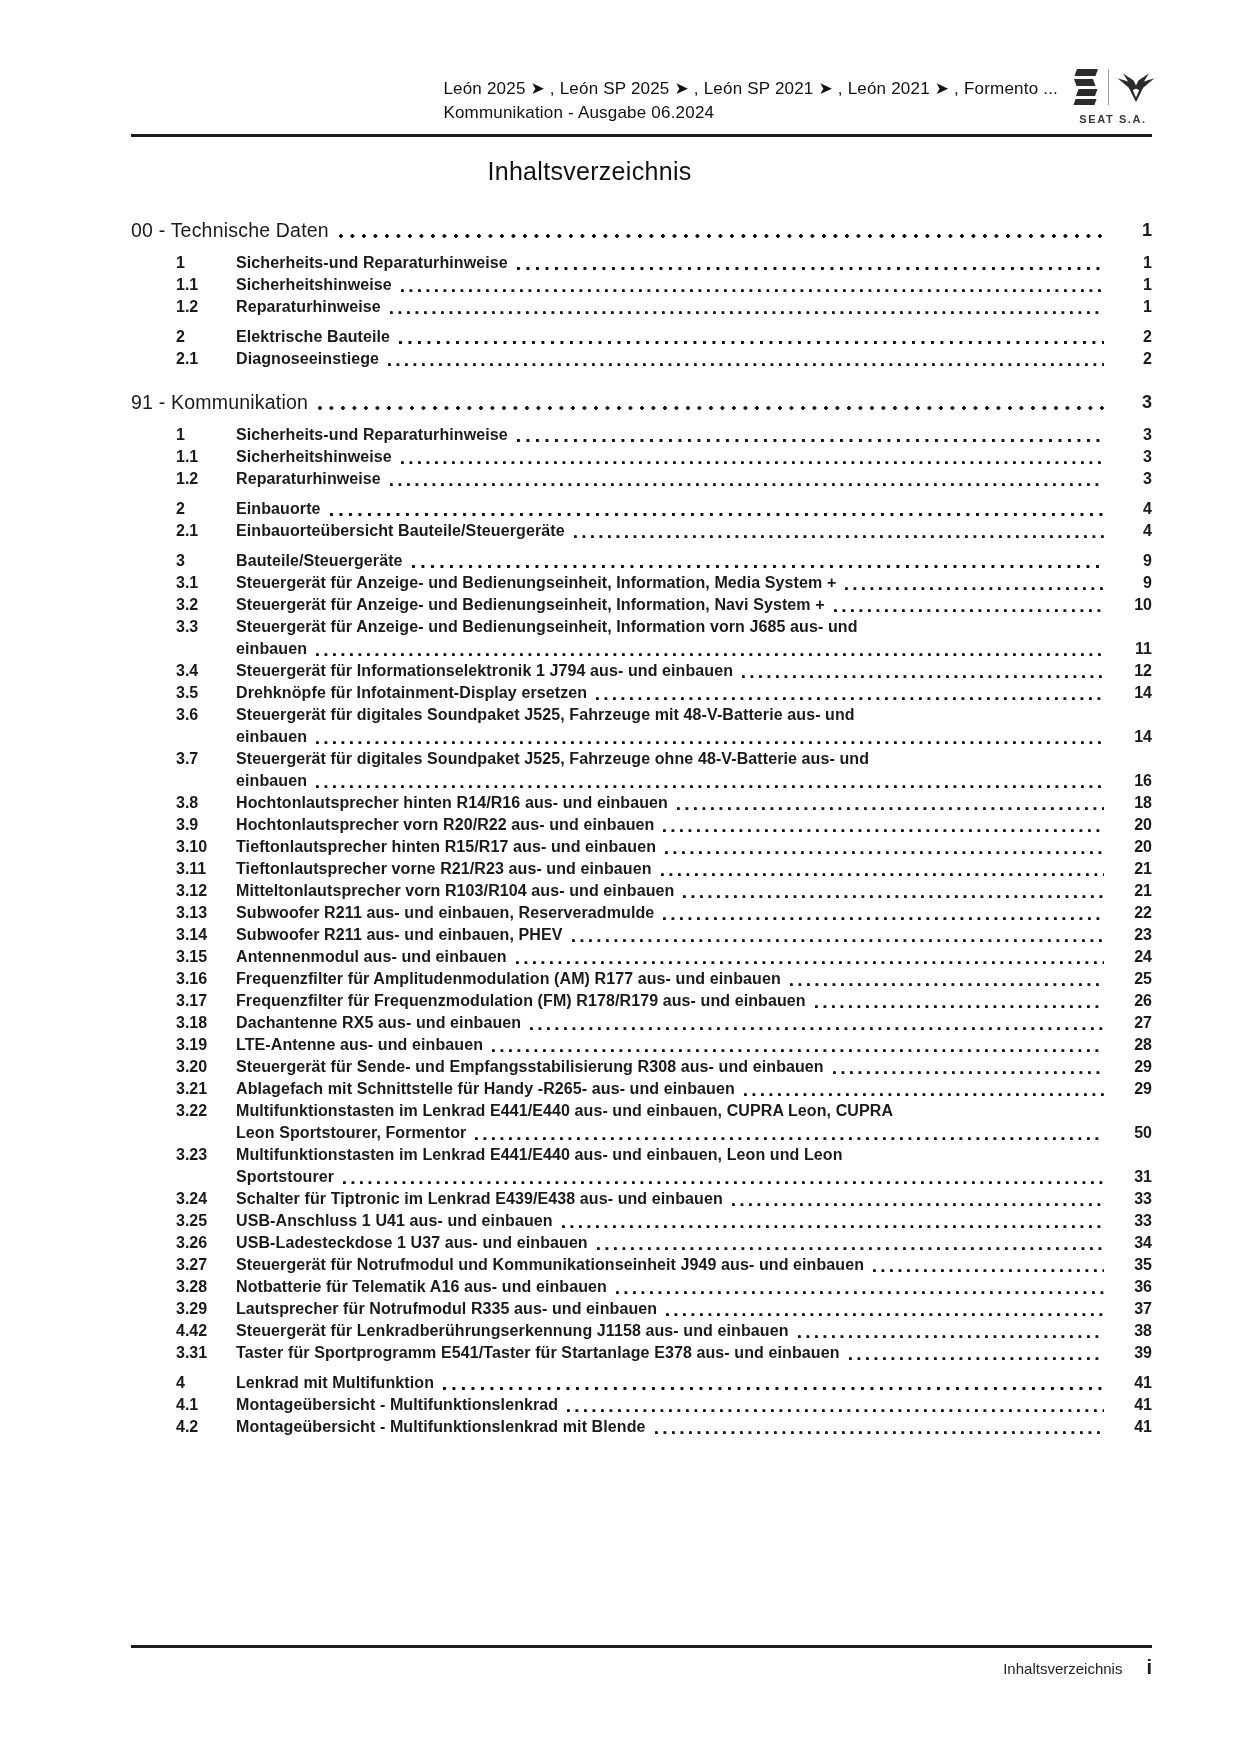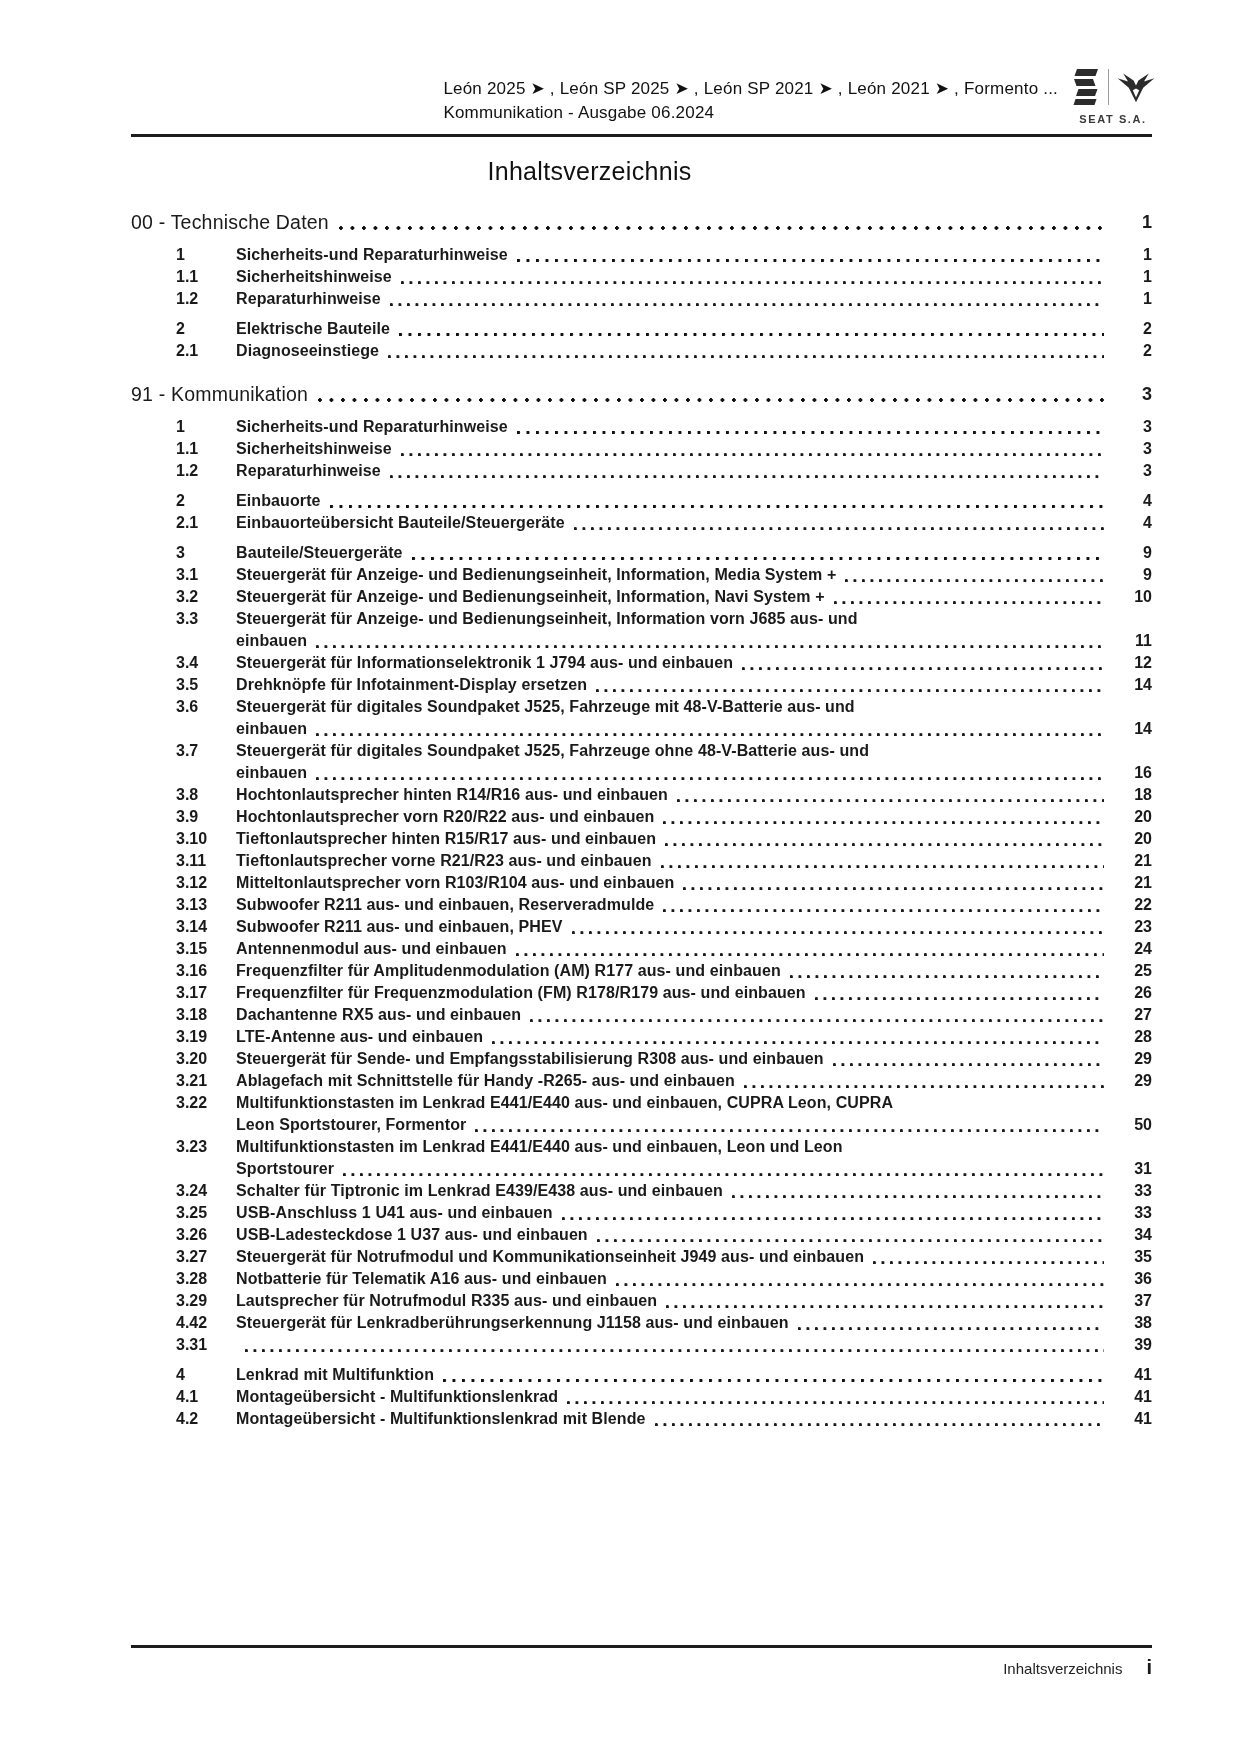--- a/index.html
+++ b/index.html
@@ -21,21 +21,21 @@
   .rule{height:3px;background:#1c1c1c;}
   .top-rule{margin-top:9px;}
 
   
   .title{
     margin:20px 0 0 0;padding:0;position:relative;left:-52px;
     text-align:center;font-size:25px;font-weight:400;letter-spacing:.3px;color:#111;
   }
 
   
-  #toc{margin-top:24px;font-size:16px;}
+  #toc{margin-top:32px;font-size:16px;}
   .chapter{margin-top:0;}
   .chapter + .chapter{margin-top:20px;}
   .ch-row{display:flex;align-items:flex-end;line-height:25px;margin-bottom:9px;}
   .ch-title{font-size:19.5px;letter-spacing:.2px;white-space:nowrap;}
   .ch-pg{font-size:18px;font-weight:bold;}
   .entry{margin:0;font-weight:bold;}
   .entry.bold{font-weight:bold;margin-top:8px;}
   .row{display:flex;align-items:flex-end;line-height:22px;}
   .num{flex:0 0 60px;margin-left:45px;white-space:nowrap;}
   .txt{white-space:nowrap;letter-spacing:.1px;}
@@ -462,20 +462,21 @@
             <div class="row">
               <span class="num">4.42</span>
               <span class="txt">Steuergerät für Lenkradberührungserkennung J1158 aus- und einbauen</span>
               <span class="leader"></span>
               <span class="pg">38</span>
             </div>
           </div>
           <div class="entry">
             <div class="row">
               <span class="num">3.31</span>
+              <span class="txt">Taster für Sportprogramm E541/Taster für Startanlage E378 aus- und einbauen</span>
               <span class="leader"></span>
               <span class="pg">39</span>
             </div>
           </div>
           <div class="entry bold">
             <div class="row">
               <span class="num">4</span>
               <span class="txt">Lenkrad mit Multifunktion</span>
               <span class="leader"></span>
               <span class="pg">41</span>

